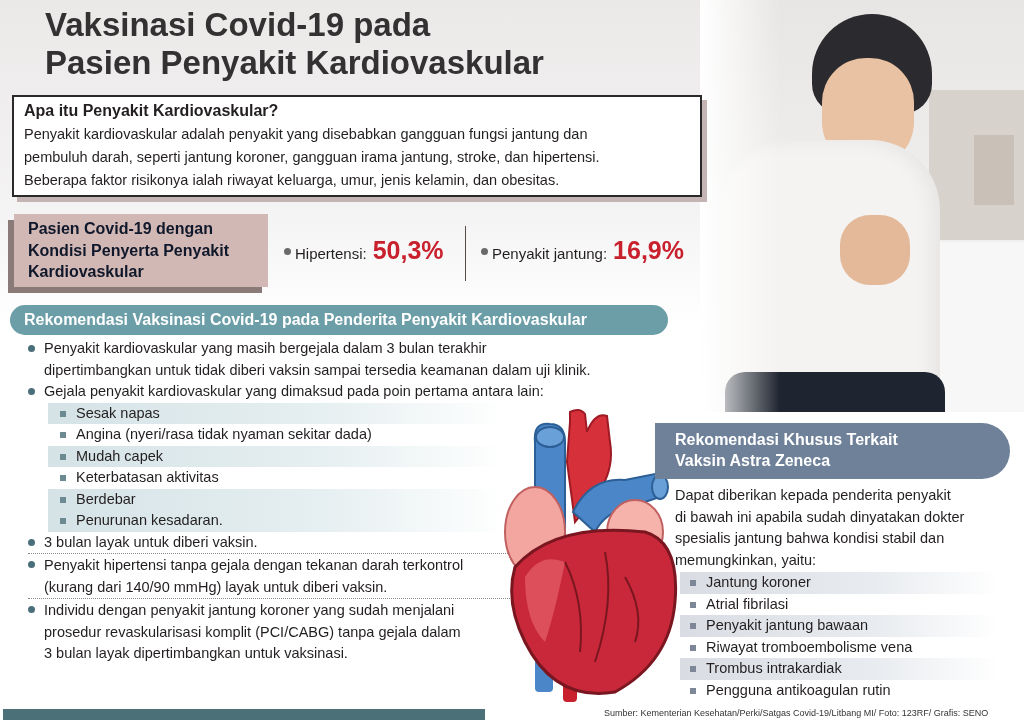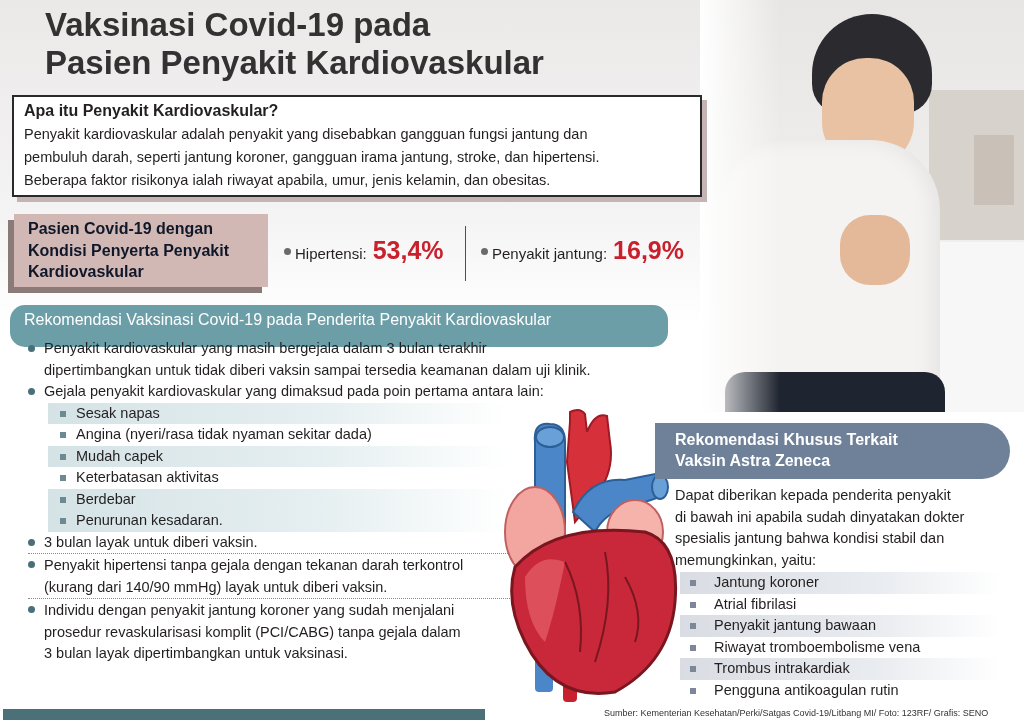--- a/index.html
+++ b/index.html
@@ -31,40 +31,40 @@
   .stat-label div { font-size: 16px; font-weight: bold; line-height: 21.5px; color: #0f172a; }
   .stat { position: absolute; top: 236px; display: flex; align-items: baseline; }
   .stat .dot { width: 7px; height: 7px; border-radius: 50%; background: #6b6a6a; margin-right: 4px; position: relative; top: -4px; }
   .stat .lbl { font-size: 15px; color: #231f20; margin-right: 6px; }
   .stat .val { font-size: 25px; font-weight: bold; color: #c8202c; }
   .stat-1 { left: 284px; }
   .stat-2 { left: 481px; }
   .stat-divider { position: absolute; left: 465px; top: 226px; width: 1px; height: 55px; background: #5a4a48; }
 
   
-  .sec-header { position: absolute; left: 10px; top: 305px; width: 658px; height: 42px; background: #6c9ea8; border-radius: 15px; color: #fff; font-size: 16px; font-weight: normal; line-height: 30px; padding-left: 14px; }
+  .sec-header { position: absolute; left: 10px; top: 305px; width: 658px; height: 30px; background: #6c9ea8; border-radius: 15px; color: #fff; font-size: 16px; font-weight: bold; line-height: 30px; padding-left: 14px; }
 
   
   .main-list { position: absolute; left: 28px; top: 338px; width: 620px; }
   .mi { position: relative; padding-left: 16px; font-size: 14.5px; line-height: 21.5px; }
   .mi .bullet { position: absolute; left: 0; top: 7px; width: 7px; height: 7px; border-radius: 50%; background: #4b6f7a; }
   .mi.sep { border-top: 1px dotted #8a8a8a; padding-top: 1px; }
   .sub-list { margin-left: 20px; }
   .si { position: relative; height: 21.5px; line-height: 21.5px; font-size: 14.5px; padding-left: 28px; width: 460px; }
   .si.shade { background: linear-gradient(90deg, #d5e3e6 0%, #e6eff1 60%, rgba(255,255,255,0) 100%); }
   .si .sq { position: absolute; left: 12px; top: 8px; width: 6px; height: 6px; background: #6b8a92; }
 
   
   .heart { position: absolute; left: 495px; top: 402px; width: 200px; height: 300px; }
 
   
   .az-header { position: absolute; left: 655px; top: 423px; width: 355px; height: 56px; background: #6f8199; border-radius: 0 28px 28px 0; color: #fff; font-size: 16px; font-weight: bold; line-height: 21px; padding: 6px 0 0 20px; }
   .az-desc { position: absolute; left: 675px; top: 485px; width: 300px; font-size: 14.5px; line-height: 21.5px; color: #231f20; }
   .az-list { position: absolute; left: 680px; top: 572px; }
-  .az-item { position: relative; height: 21.5px; line-height: 21.5px; font-size: 14.5px; padding-left: 34px; width: 320px; }
+  .az-item { position: relative; height: 21.5px; line-height: 21.5px; font-size: 14.5px; padding-left: 26px; width: 320px; }
   .az-item.shade { background: linear-gradient(90deg, #d9dde3 0%, #e8ebef 60%, rgba(255,255,255,0) 100%); }
   .az-item .sq { position: absolute; left: 10px; top: 8px; width: 6px; height: 6px; background: #7d8797; }
 
   
   .footer-bar { position: absolute; left: 3px; top: 709px; width: 482px; height: 11px; background: #4b7078; }
   .source { position: absolute; left: 604px; top: 708px; font-size: 9px; color: #333; white-space: nowrap; }
 </style>
 </head>
 <body>
 
@@ -84,32 +84,32 @@
 
   <h1 class="title">
     <div>Vaksinasi Covid-19 pada</div>
     <div>Pasien Penyakit Kardiovaskular</div>
   </h1>
 
   <div class="def-box">
     <h2>Apa itu Penyakit Kardiovaskular?</h2>
     <p>Penyakit kardiovaskular adalah penyakit yang disebabkan gangguan fungsi jantung dan</p>
     <p>pembuluh darah, seperti jantung koroner, gangguan irama jantung, stroke, dan hipertensi.</p>
-    <p>Beberapa faktor risikonya ialah riwayat apabila, umur, jenis kelamin, dan obesitas.</p>
+    <p>Beberapa faktor risikonya ialah riwayat keluarga, umur, jenis kelamin, dan obesitas.</p>
   </div>
 
   <div class="stat-label">
     <div>Pasien Covid-19 dengan</div>
     <div>Kondisi Penyerta Penyakit</div>
     <div>Kardiovaskular</div>
   </div>
   <div class="stat stat-1">
     <span class="dot"></span>
     <span class="lbl">Hipertensi:</span>
-    <span class="val">53,4%</span>
+    <span class="val">50,3%</span>
   </div>
   <div class="stat-divider"></div>
   <div class="stat stat-2">
     <span class="dot"></span>
     <span class="lbl">Penyakit jantung:</span>
     <span class="val">16,9%</span>
   </div>
 
   <div class="sec-header">Rekomendasi Vaksinasi Covid-19 pada Penderita Penyakit Kardiovaskular</div>
 

